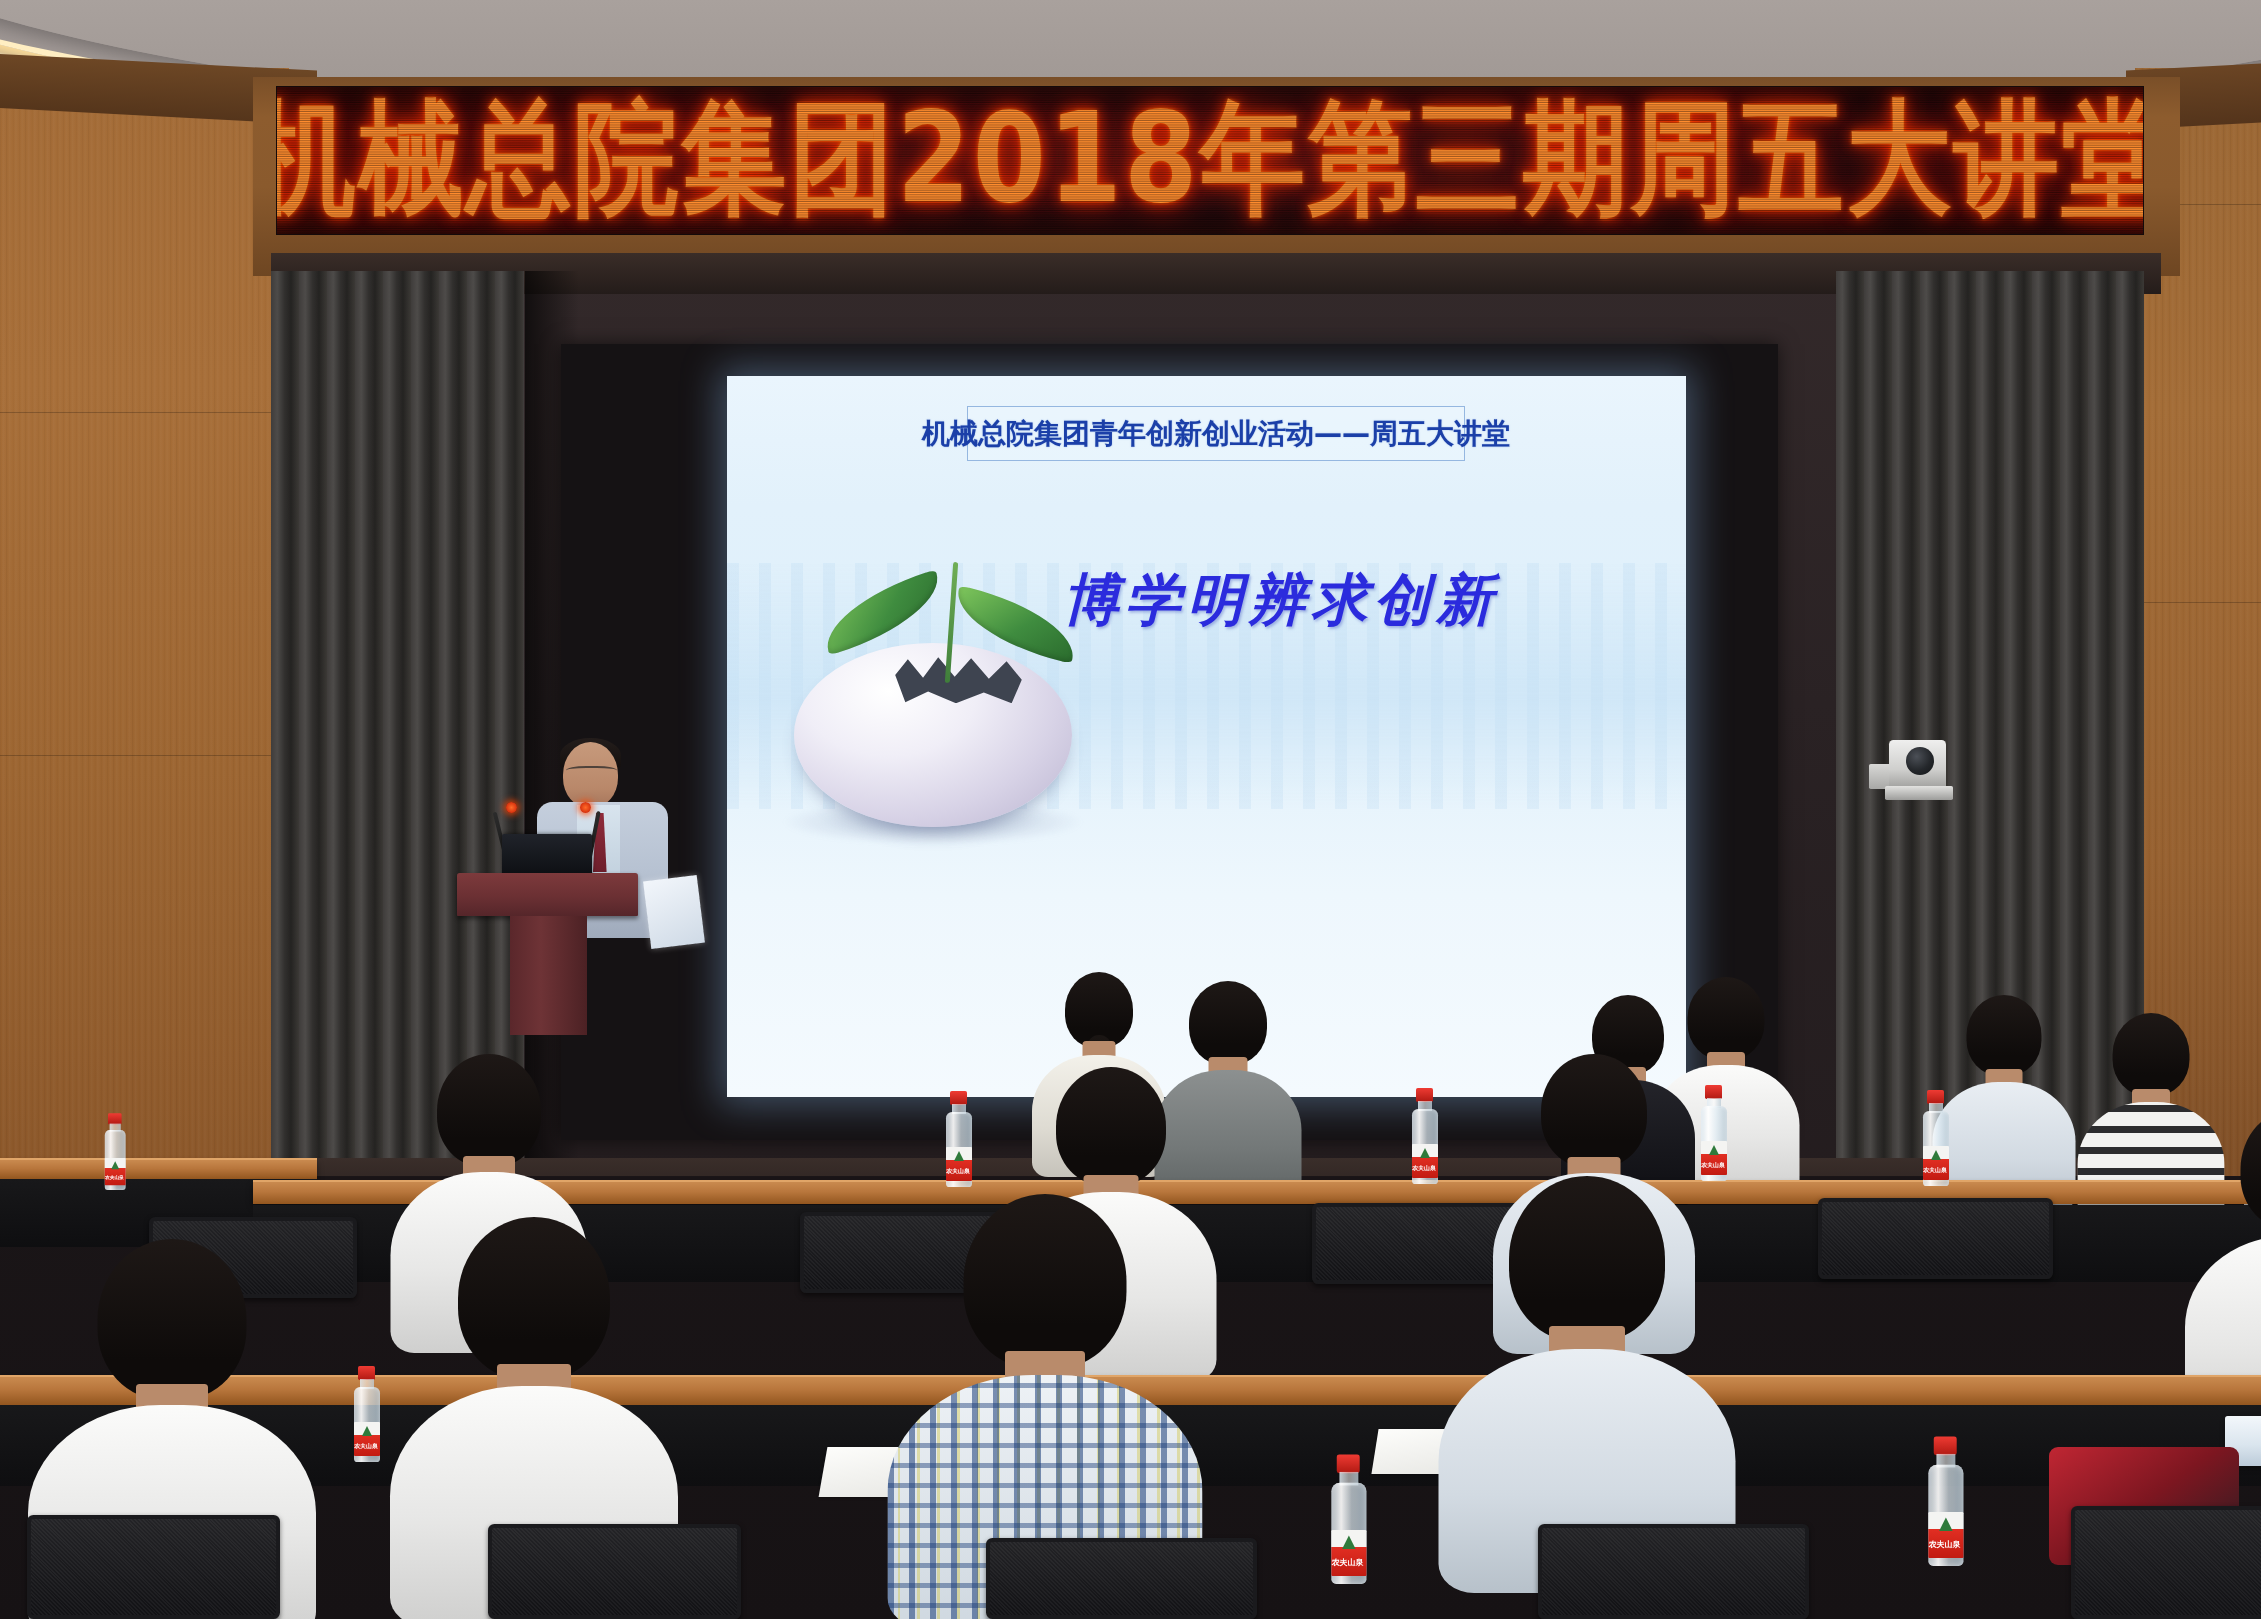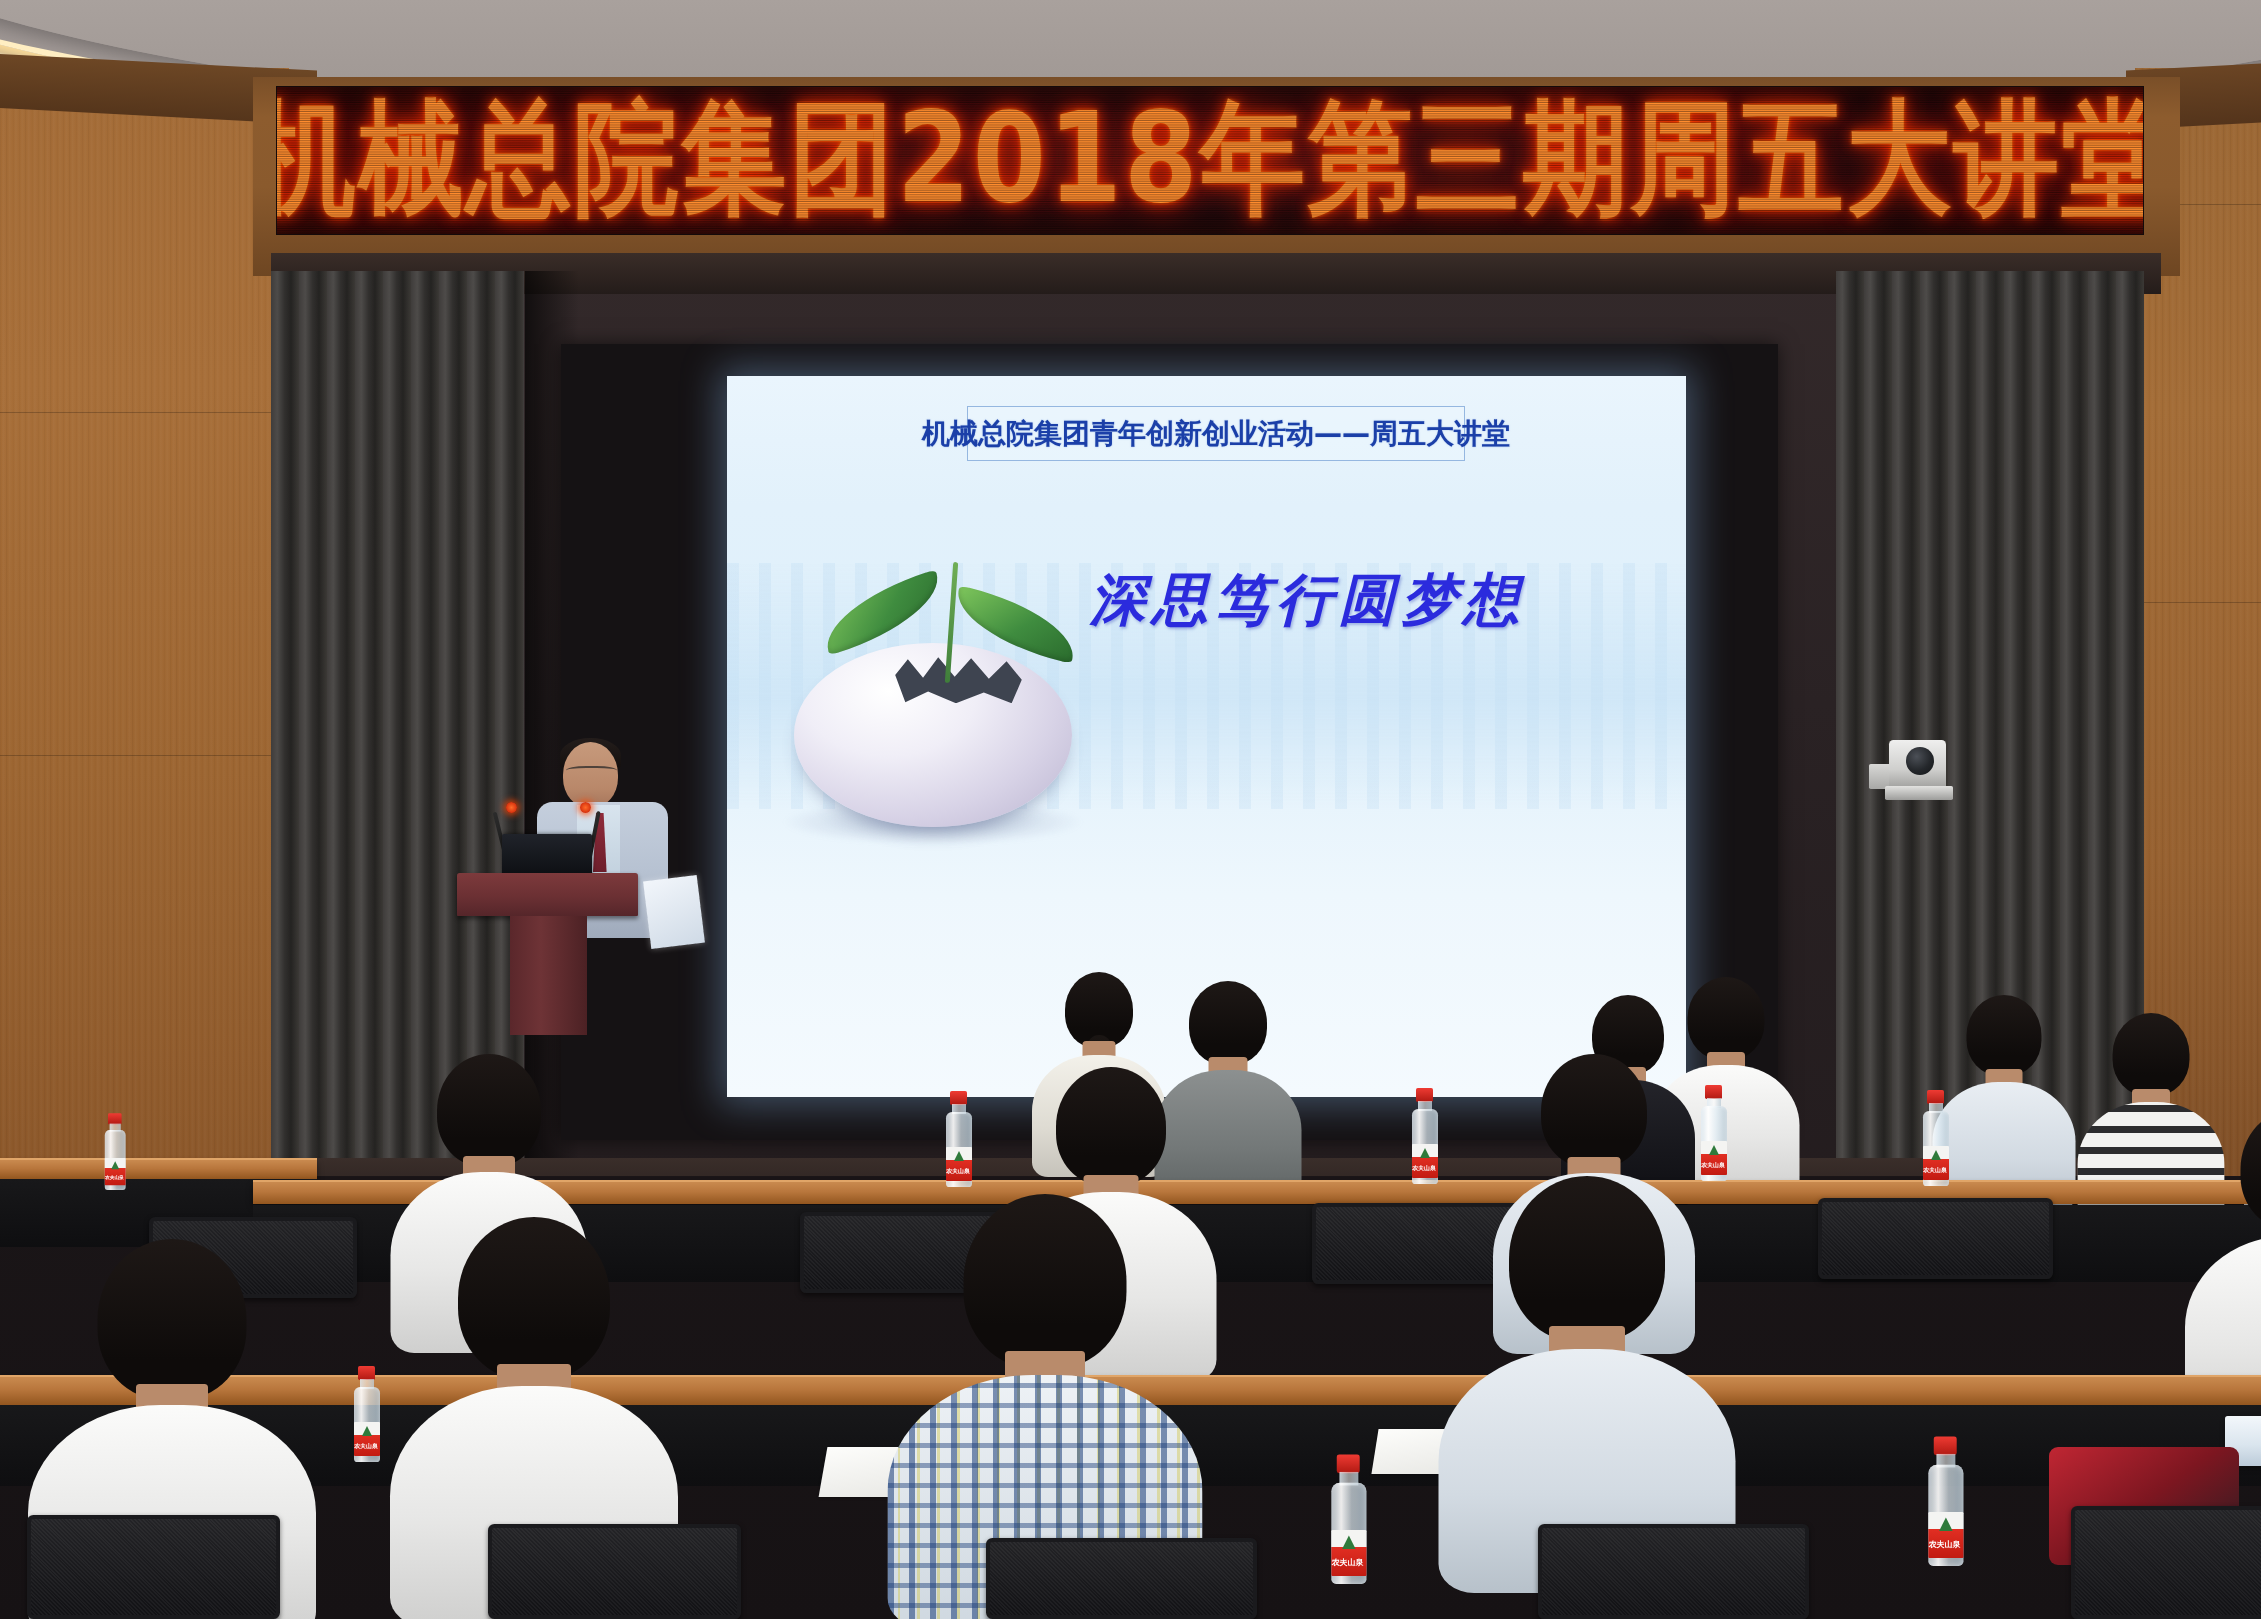--- a/index.html
+++ b/index.html
@@ -483,21 +483,21 @@
     <div class="egg-wrap">
       <div class="egg-shadow"></div>
       <div class="egg"></div>
       <div class="egg-crack"></div>
       <div class="stem"></div>
       <div class="leaf leaf-l"></div>
       <div class="leaf leaf-r"></div>
     </div>
 
     <div class="slide-title">
-      <div class="l2">深思笃行圆梦想</div>
+      <div class="l1">博学明辨求创新</div>
     </div>
 
   </div>
 
   <div class="speaker">
     <div class="sp-hair"></div>
     <div class="sp-head"></div>
     <div class="sp-glasses"></div>
     <div class="sp-body"></div>
     <div class="sp-shirt"></div>

